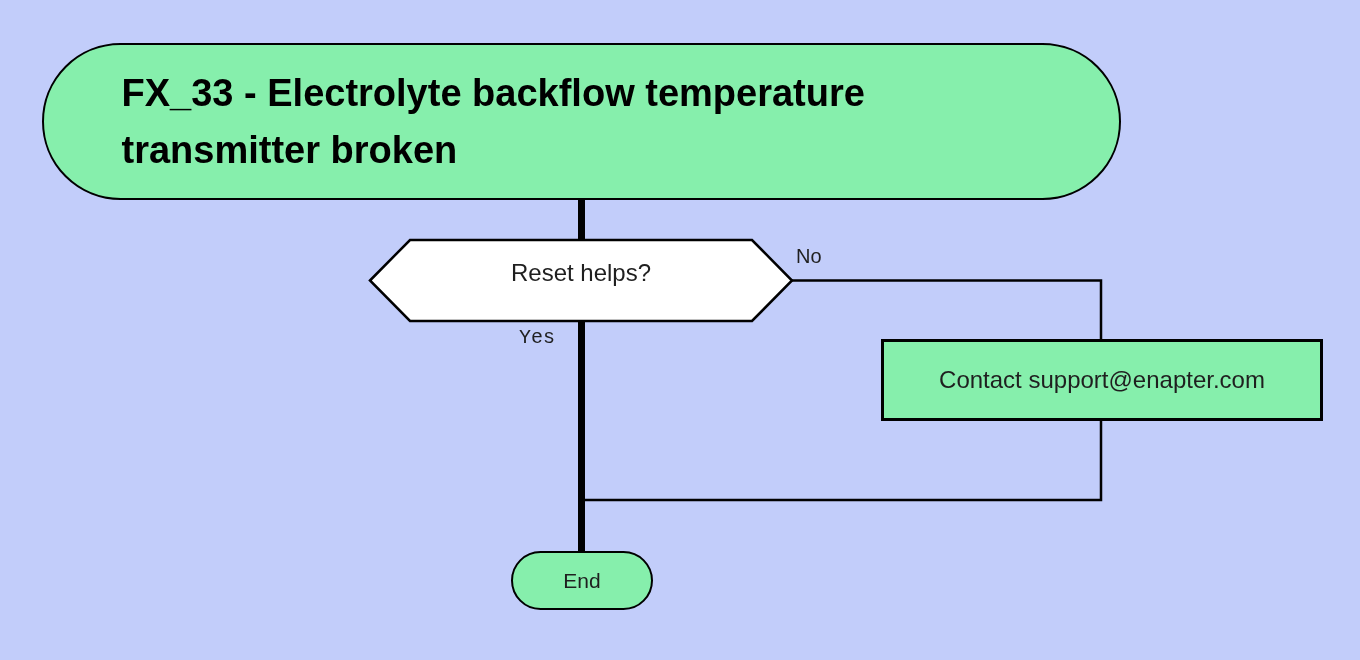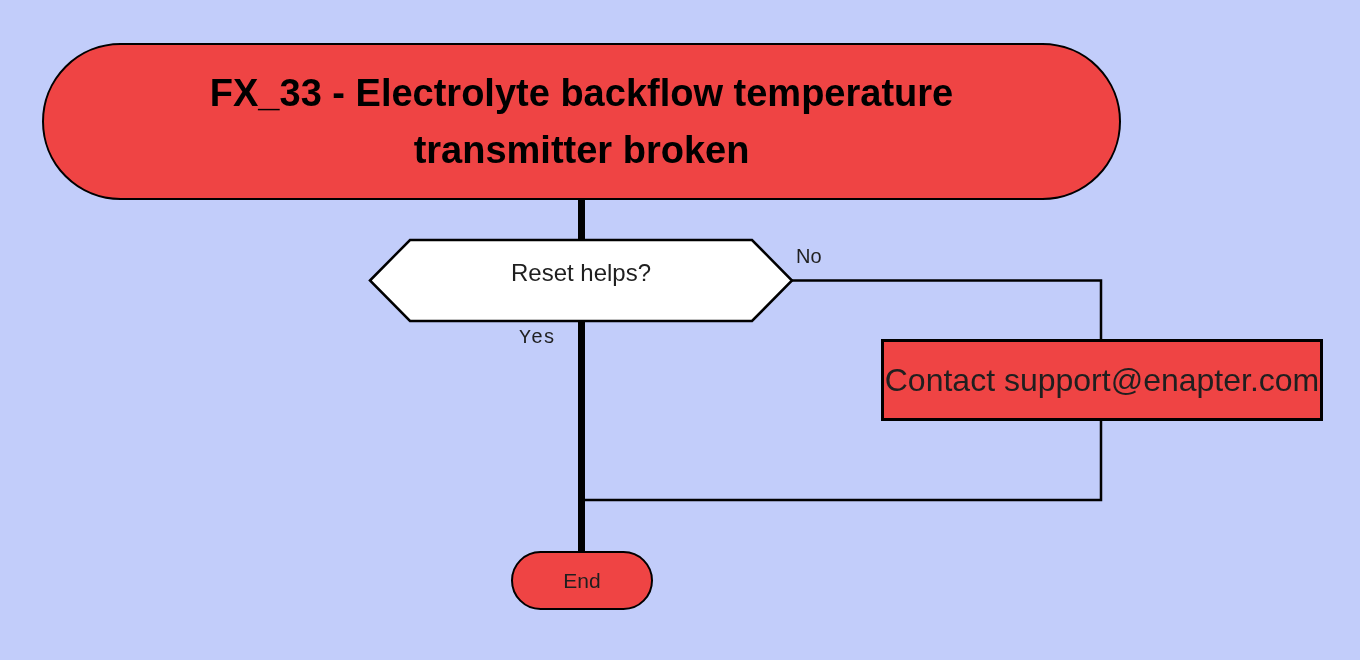--- a/index.html
+++ b/index.html
@@ -20,26 +20,25 @@
 
   .connector-layer {
     position: absolute;
     left: 0;
     top: 0;
     z-index: 1;
   }
 
   .node {
     position: absolute;
-    background: #ef4444;
+    background: #86efac;
     border: 2.5px solid #000000;
     display: flex;
     align-items: center;
     justify-content: center;
-    text-align: center;
     z-index: 2;
   }
 
   .node-start {
     left: 42px;
     top: 43px;
     width: 1079px;
     height: 157px;
     border-radius: 80px;
     font-size: 38px;
@@ -50,21 +49,21 @@
   .node-start .node-text {
     max-width: 920px;
   }
 
   .node-contact {
     left: 881px;
     top: 339px;
     width: 442px;
     height: 82px;
     border-width: 3px;
-    font-size: 32px;
+    font-size: 24px;
   }
 
   .node-end {
     left: 511px;
     top: 551px;
     width: 142px;
     height: 59px;
     border-radius: 30px;
     font-size: 21px;
   }

